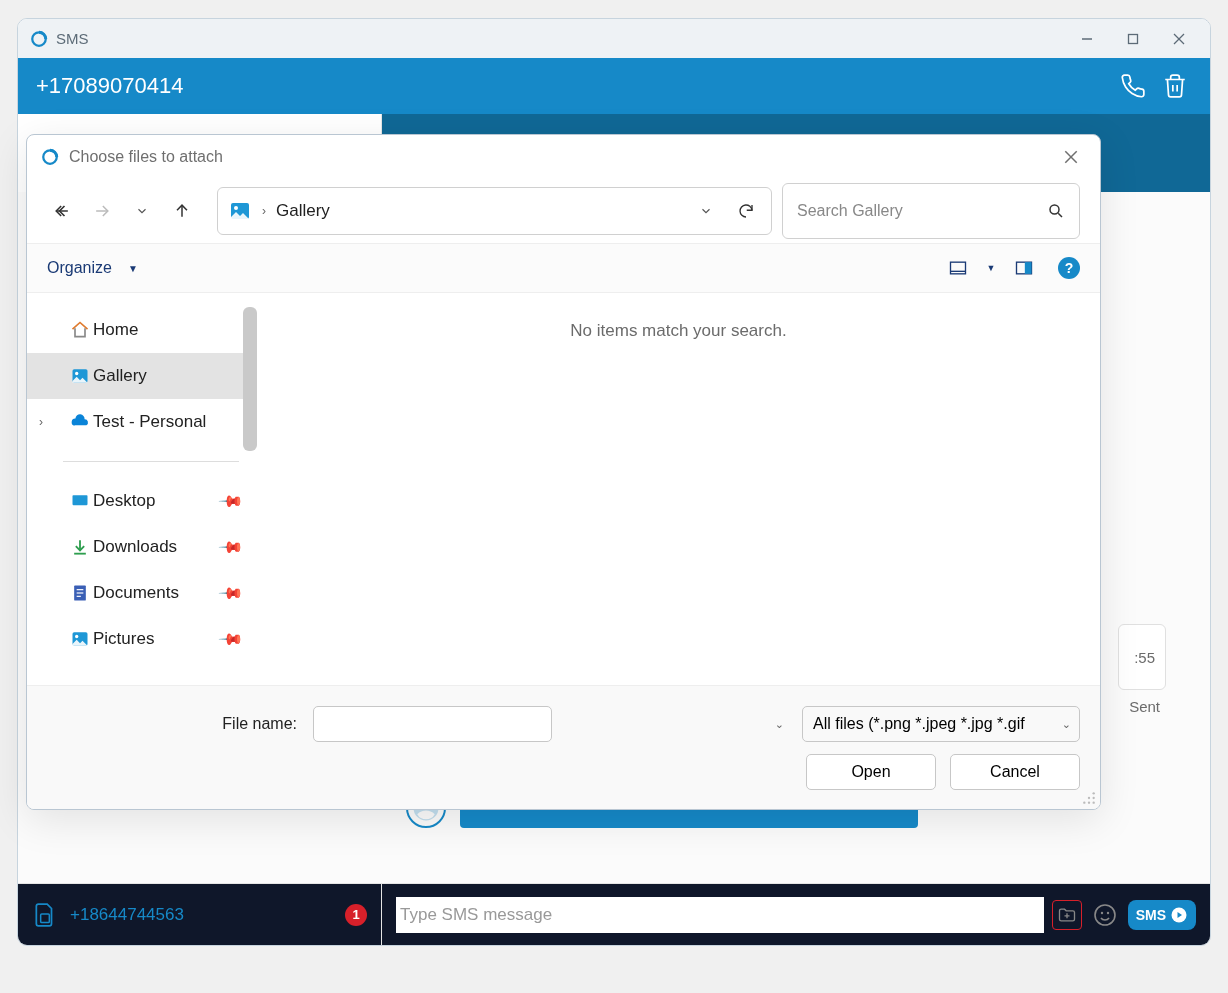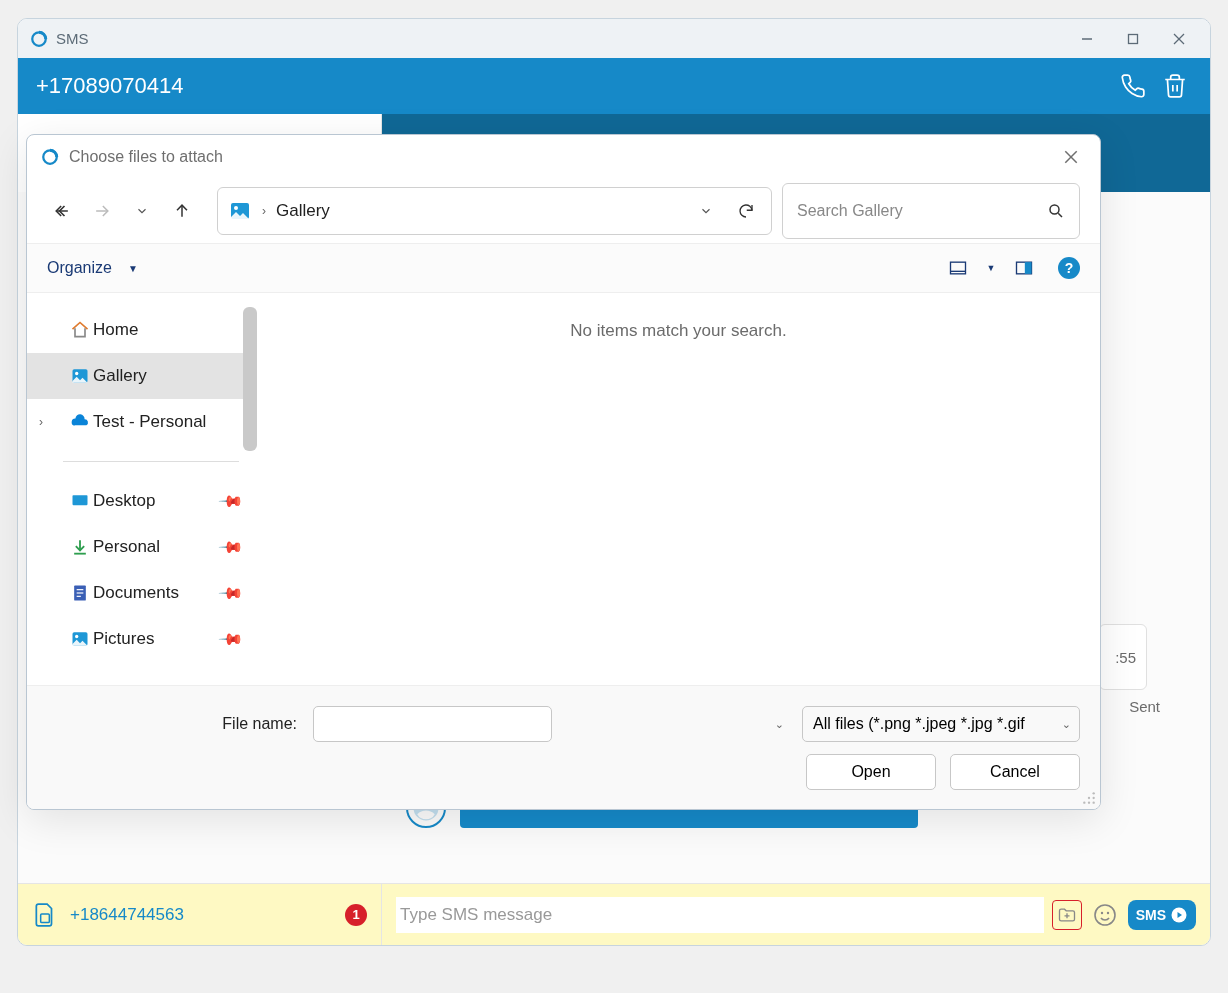--- a/index.html
+++ b/index.html
@@ -17,28 +17,28 @@
 .conv-header { height: 56px; background: #1689c8; display: flex; align-items: center; padding: 0 18px; color: #fff; }
 .conv-header .phone { font-size: 22px; }
 .conv-header .spacer { flex: 1; }
 .conv-header .hbtn { width: 34px; height: 34px; display: flex; align-items: center; justify-content: center; margin-left: 8px; }
 .conv-header .hbtn svg { stroke: #fff; fill: none; }
 
 .subheader { height: 78px; background: #106896; }
 .convo-area { position: absolute; left: 0; right: 0; top: 173px; bottom: 62px; background: #fbfbfb; }
 .left-panel { position: absolute; left: 0; top: 95px; bottom: 62px; width: 364px; background: #fff; border-right: 1px solid #e5e5e5; }
 
-.msg-bubble-out { position: absolute; right: 63px; top: 432px; min-width:48px; height: 66px; background: #fff; border: 1px solid #e0e0e0; border-radius: 6px; display:flex; align-items:center; justify-content:flex-end; padding: 0 10px; color:#6b6b6b; font-size:15px;}
+.msg-bubble-out { position: absolute; right: 44px; top: 432px; min-width:48px; height: 66px; background: #fff; border: 1px solid #e0e0e0; border-radius: 6px; display:flex; align-items:center; justify-content:flex-end; padding: 0 10px; color:#6b6b6b; font-size:15px;}
 .msg-status { position: absolute; right: 50px; top: 506px; color: #6b6b6b; font-size: 15px; }
 .msg-bubble-in-wrap { position: absolute; left: 388px; top: 596px; display:flex; align-items:flex-start; gap:14px;}
 .msg-avatar { width:40px; height:40px; border:2px solid #1689c8; border-radius:50%; display:flex; align-items:center; justify-content:center;}
 .msg-avatar svg { width:30px; height:30px; }
 .msg-bubble-in { width: 458px; height: 40px; background: #1689c8; border-radius: 4px; }
 
-.footer { position: absolute; left: 0; right: 0; bottom: 0; height: 62px; background: #fef9c3; display: flex; align-items: center; border-top: 1px solid #e5e5e5; }
+.footer { position: absolute; left: 0; right: 0; bottom: 0; height: 62px; background: #0f172a; display: flex; align-items: center; border-top: 1px solid #e5e5e5; }
 .footer .left { width: 364px; height: 100%; display: flex; align-items: center; padding: 0 14px; position: relative; border-right: 1px solid #e5e5e5;}
 .footer .sim-icon { width: 26px; height: 26px; margin-right: 12px; }
 .footer .own-number { color: #1689c8; font-size: 17px; }
 .footer .badge { position: absolute; right: 14px; width: 22px; height: 22px; background: #d7202a; color: #fff; border-radius: 50%; display: flex; align-items: center; justify-content: center; font-size: 13px; font-weight:600;}
 .footer .compose { flex: 1; display: flex; align-items: center; padding: 0 14px; gap:8px;}
 .footer .compose input { flex: 1; border: none; outline: none; font-size: 17px; color: #333; padding: 8px 4px; }
 .footer .compose input::placeholder { color: #999; }
 .footer .icon-btn { width: 30px; height: 30px; display:flex; align-items:center; justify-content:center; border-radius:4px;}
 .footer .attach-btn { border: 1px solid #d7202a; }
 .footer .sms-send { height: 30px; padding: 0 8px; background: #1689c8; color:#fff; border-radius: 8px; display:flex; align-items:center; gap:4px; font-weight:600; font-size:14px;}
@@ -340,21 +340,21 @@
         <span class="pin">📌</span>
       </div>
       <div class="side-item">
         <span class="sicon">
             <svg width="20" height="20" viewBox="0 0 24 24">
               <line x1="12" y1="4" x2="12" y2="16" stroke="#2e9e4f" stroke-width="2.2"></line>
               <polyline points="7 11 12 16 17 11" fill="none" stroke="#2e9e4f" stroke-width="2.2"></polyline>
               <line x1="5" y1="20" x2="19" y2="20" stroke="#2e9e4f" stroke-width="2.2"></line>
             </svg>
           </span>
-        <span>Personal</span>
+        <span>Downloads</span>
         <span class="pin">📌</span>
       </div>
       <div class="side-item">
         <span class="sicon">
             <svg width="20" height="20" viewBox="0 0 24 24">
               <rect x="5" y="3" width="14" height="18" rx="1" fill="#3a5fb5"></rect>
               <line x1="8" y1="8" x2="16" y2="8" stroke="#fff" stroke-width="1.4"></line>
               <line x1="8" y1="12" x2="16" y2="12" stroke="#fff" stroke-width="1.4"></line>
               <line x1="8" y1="16" x2="13" y2="16" stroke="#fff" stroke-width="1.4"></line>
             </svg>

